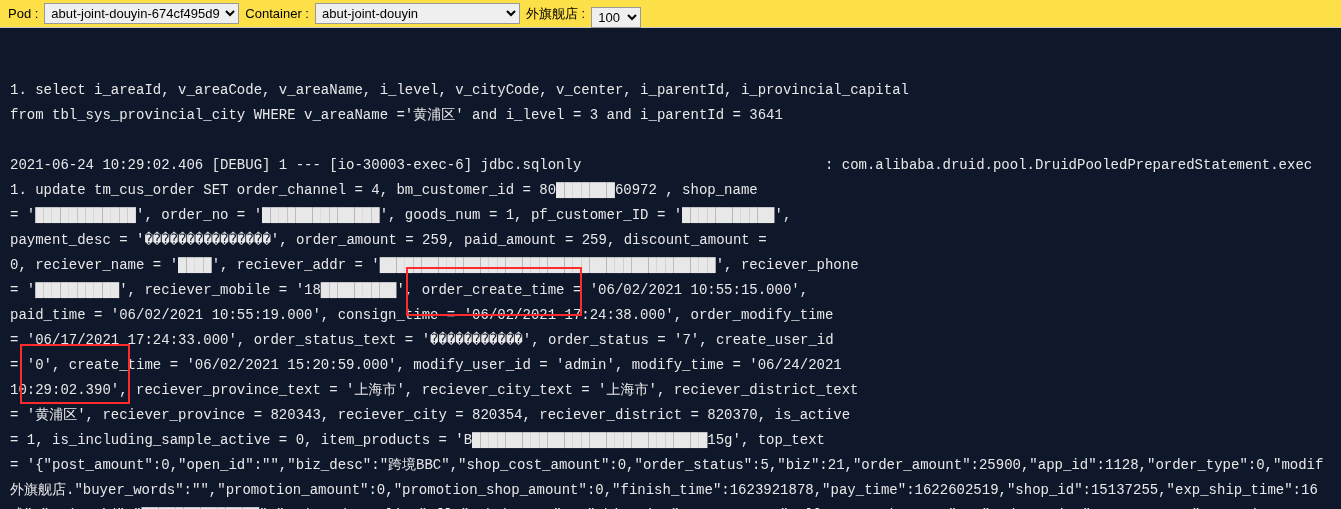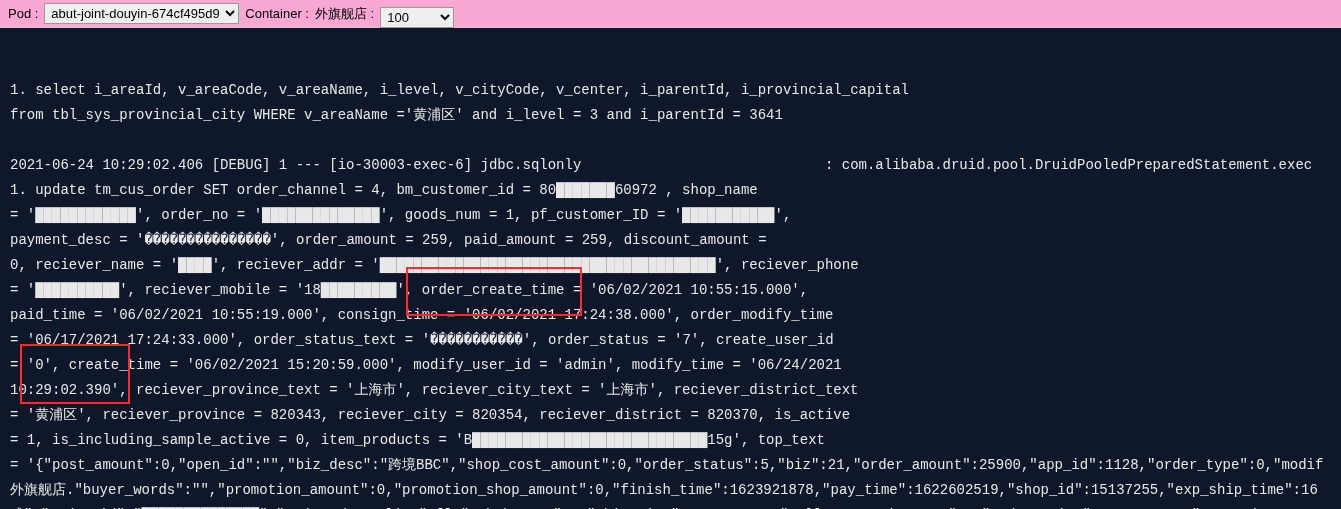--- a/index.html
+++ b/index.html
@@ -1,22 +1,22 @@
 <!DOCTYPE html>
 <html><head>
 <meta charset="utf-8">
 <style>
   * { margin:0; padding:0; box-sizing:border-box; }
   body { font-family: Arial, "Microsoft YaHei", sans-serif; font-size:13px; background:#fff; color:#000; width:1341px; }
-  .toolbar { padding:4px 8px; display:flex; align-items:center; gap:6px; background:#f9a8d4; border-bottom:1px solid #ccc; height:28px;}
+  .toolbar { padding:4px 8px; display:flex; align-items:center; gap:6px; background:#fde047; border-bottom:1px solid #ccc; height:28px;}
   .toolbar label { font-size:13px; }
   .toolbar select { font-size:13px; padding:1px 2px; border:1px solid #999; background:#efefef; }
   select.pod-sel { width:195px; }
   select.cont-sel { width:205px; }
-  select.rows-sel { width:74px;margin-top:8px; }
+  select.rows-sel { width:50px;margin-top:8px; }
   .log-area {
     background:#0f172a;
     color:#e8e8e8;
     font-family: Menlo, Consolas, "Courier New", monospace;
     font-size:14px;
     line-height:25px;
     padding:0px 10px 10px 10px;
     white-space:pre;
     overflow:hidden;
     height:481px;
@@ -30,20 +30,23 @@
 </head>
 <body>
 
 <div class="toolbar">
   <label>Pod :</label>
   <select class="pod-sel">
     <option>abut-joint-douyin-674cf495d9-</option>
   </select>
 
   <label>Container :</label>
+  <select class="cont-sel">
+    <option>abut-joint-douyin</option>
+  </select>
 
   <label>外旗舰店 :</label>
   <select class="rows-sel">
     <option>100</option>
   </select>
 </div>
 
 <div class="log-area">
   <pre id="log-pre">1. select i_areaId, v_areaCode, v_areaName, i_level, v_cityCode, v_center, i_parentId, i_provincial_capital
 from tbl_sys_provincial_city WHERE v_areaName ='黄浦区' and i_level = 3 and i_parentId = 3641

